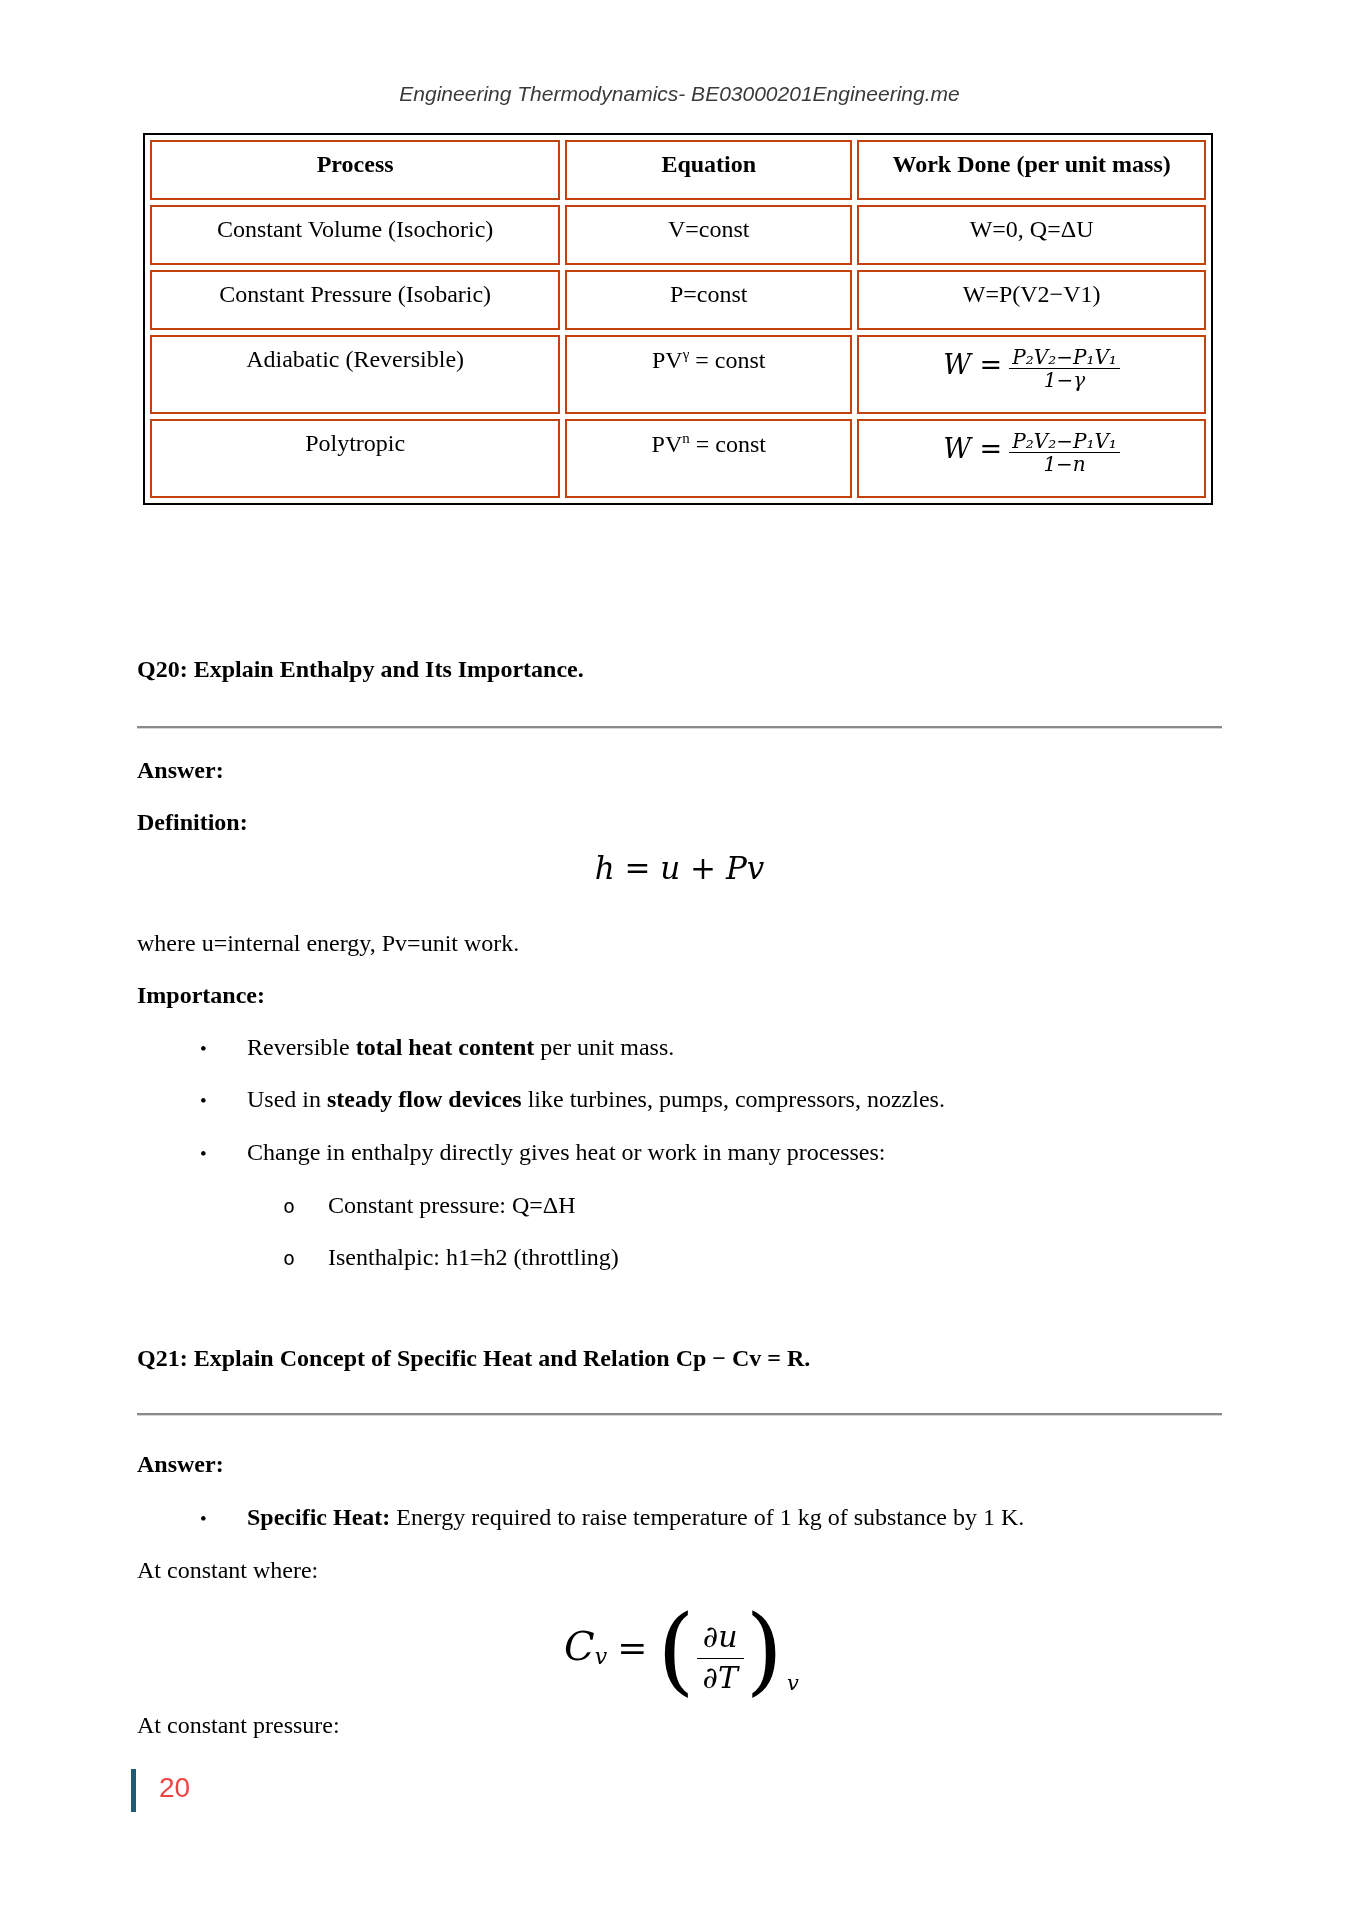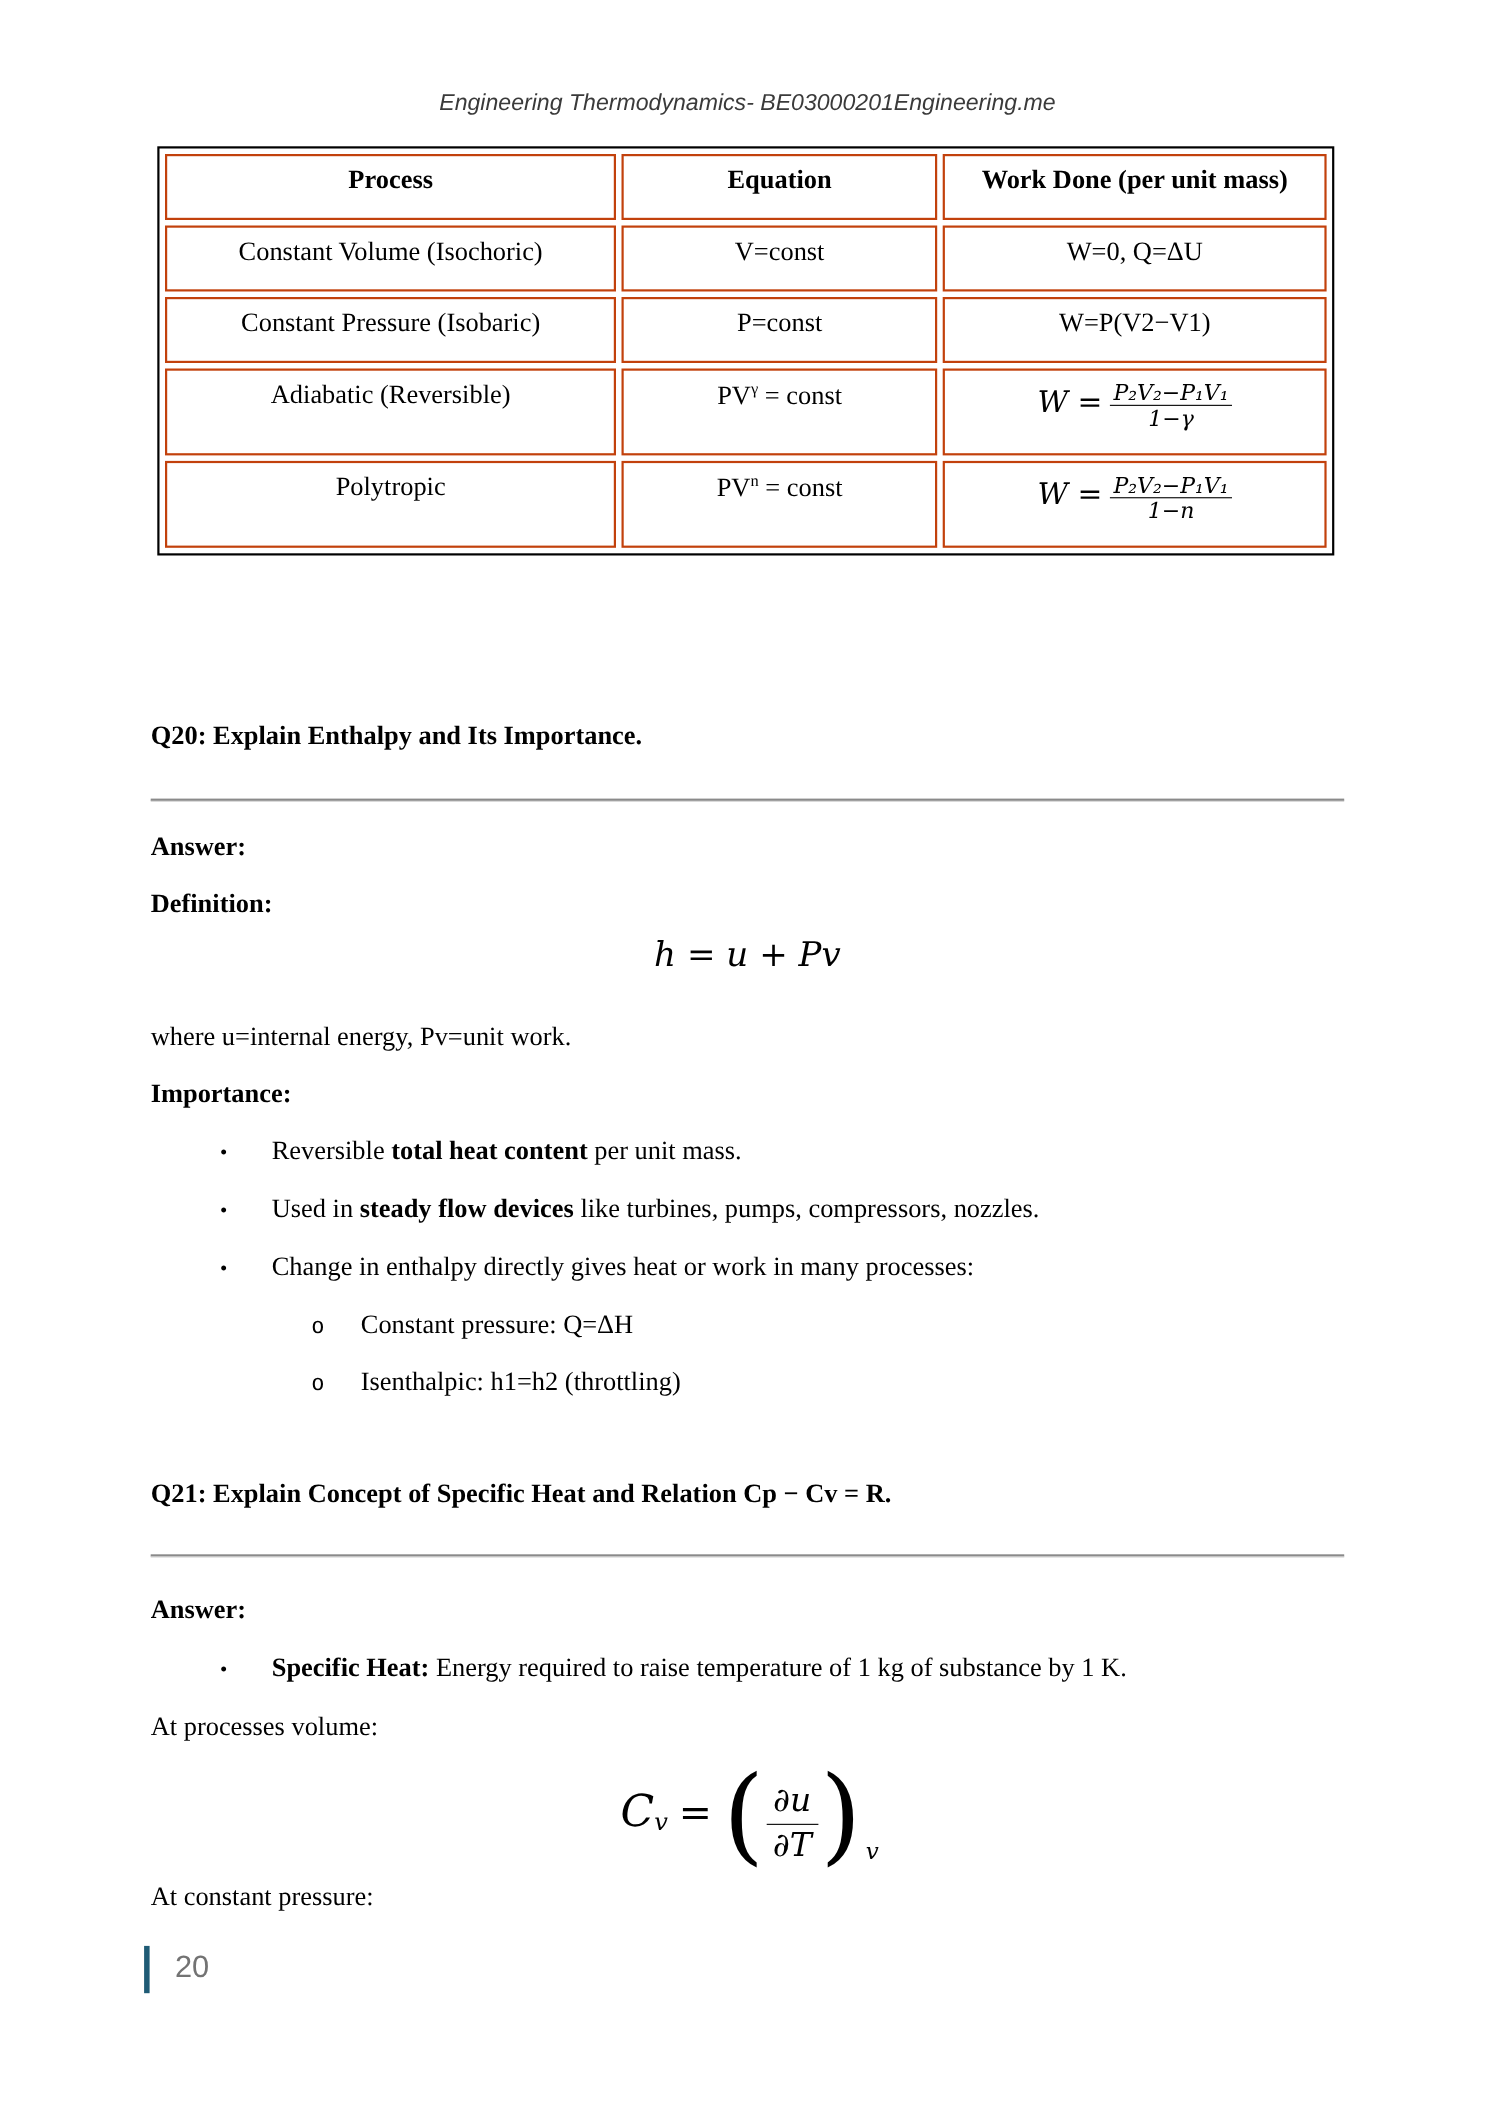--- a/index.html
+++ b/index.html
@@ -131,22 +131,22 @@
 
 <div class="abs txt bold" style="top:1345px;left:137px;text-align:right;">Q21: Explain Concept of Specific Heat and Relation Cp − Cv = R.</div>
 <div class="abs rule" style="top:1413px;"></div>
 <div class="abs txt bold" style="top:1451px;left:137px;">Answer:</div>
 
 <div class="abs txt bullet" style="top:1504px;">
   <span class="mark">•</span>
   <span><span class="bold">Specific Heat:</span><span> Energy required to raise temperature of 1 kg of substance by 1 K.</span></span>
 </div>
 
-<div class="abs txt" style="top:1557px;left:137px;">At processes volume:</div>
+<div class="abs txt" style="top:1557px;left:137px;">At constant where:</div>
 
 <div class="abs cv-wrap" style="top:1618px;">
   <span class="cv-sym">C</span><sub class="cv-s">v</sub><span class="cv-eq">=</span><span class="paren">(</span><span class="frac cv-frac"><span class="num">∂u</span><span class="den">∂T</span></span><span class="paren">)</span><span class="cv-outer">v</span>
 </div>
 
 <div class="abs txt" style="top:1712px;left:137px;">At constant pressure:</div>
 
 <div class="abs pgbar" style="top: 1769px; left: 131px; background: rgb(31, 91, 117);"></div>
-<div class="abs pgnum" style="top: 1772px; left: 159px; color: #737373;">20</div>
+<div class="abs pgnum" style="top: 1772px; left: 159px; color: #ef4444;">20</div>
 
 </body></html>

